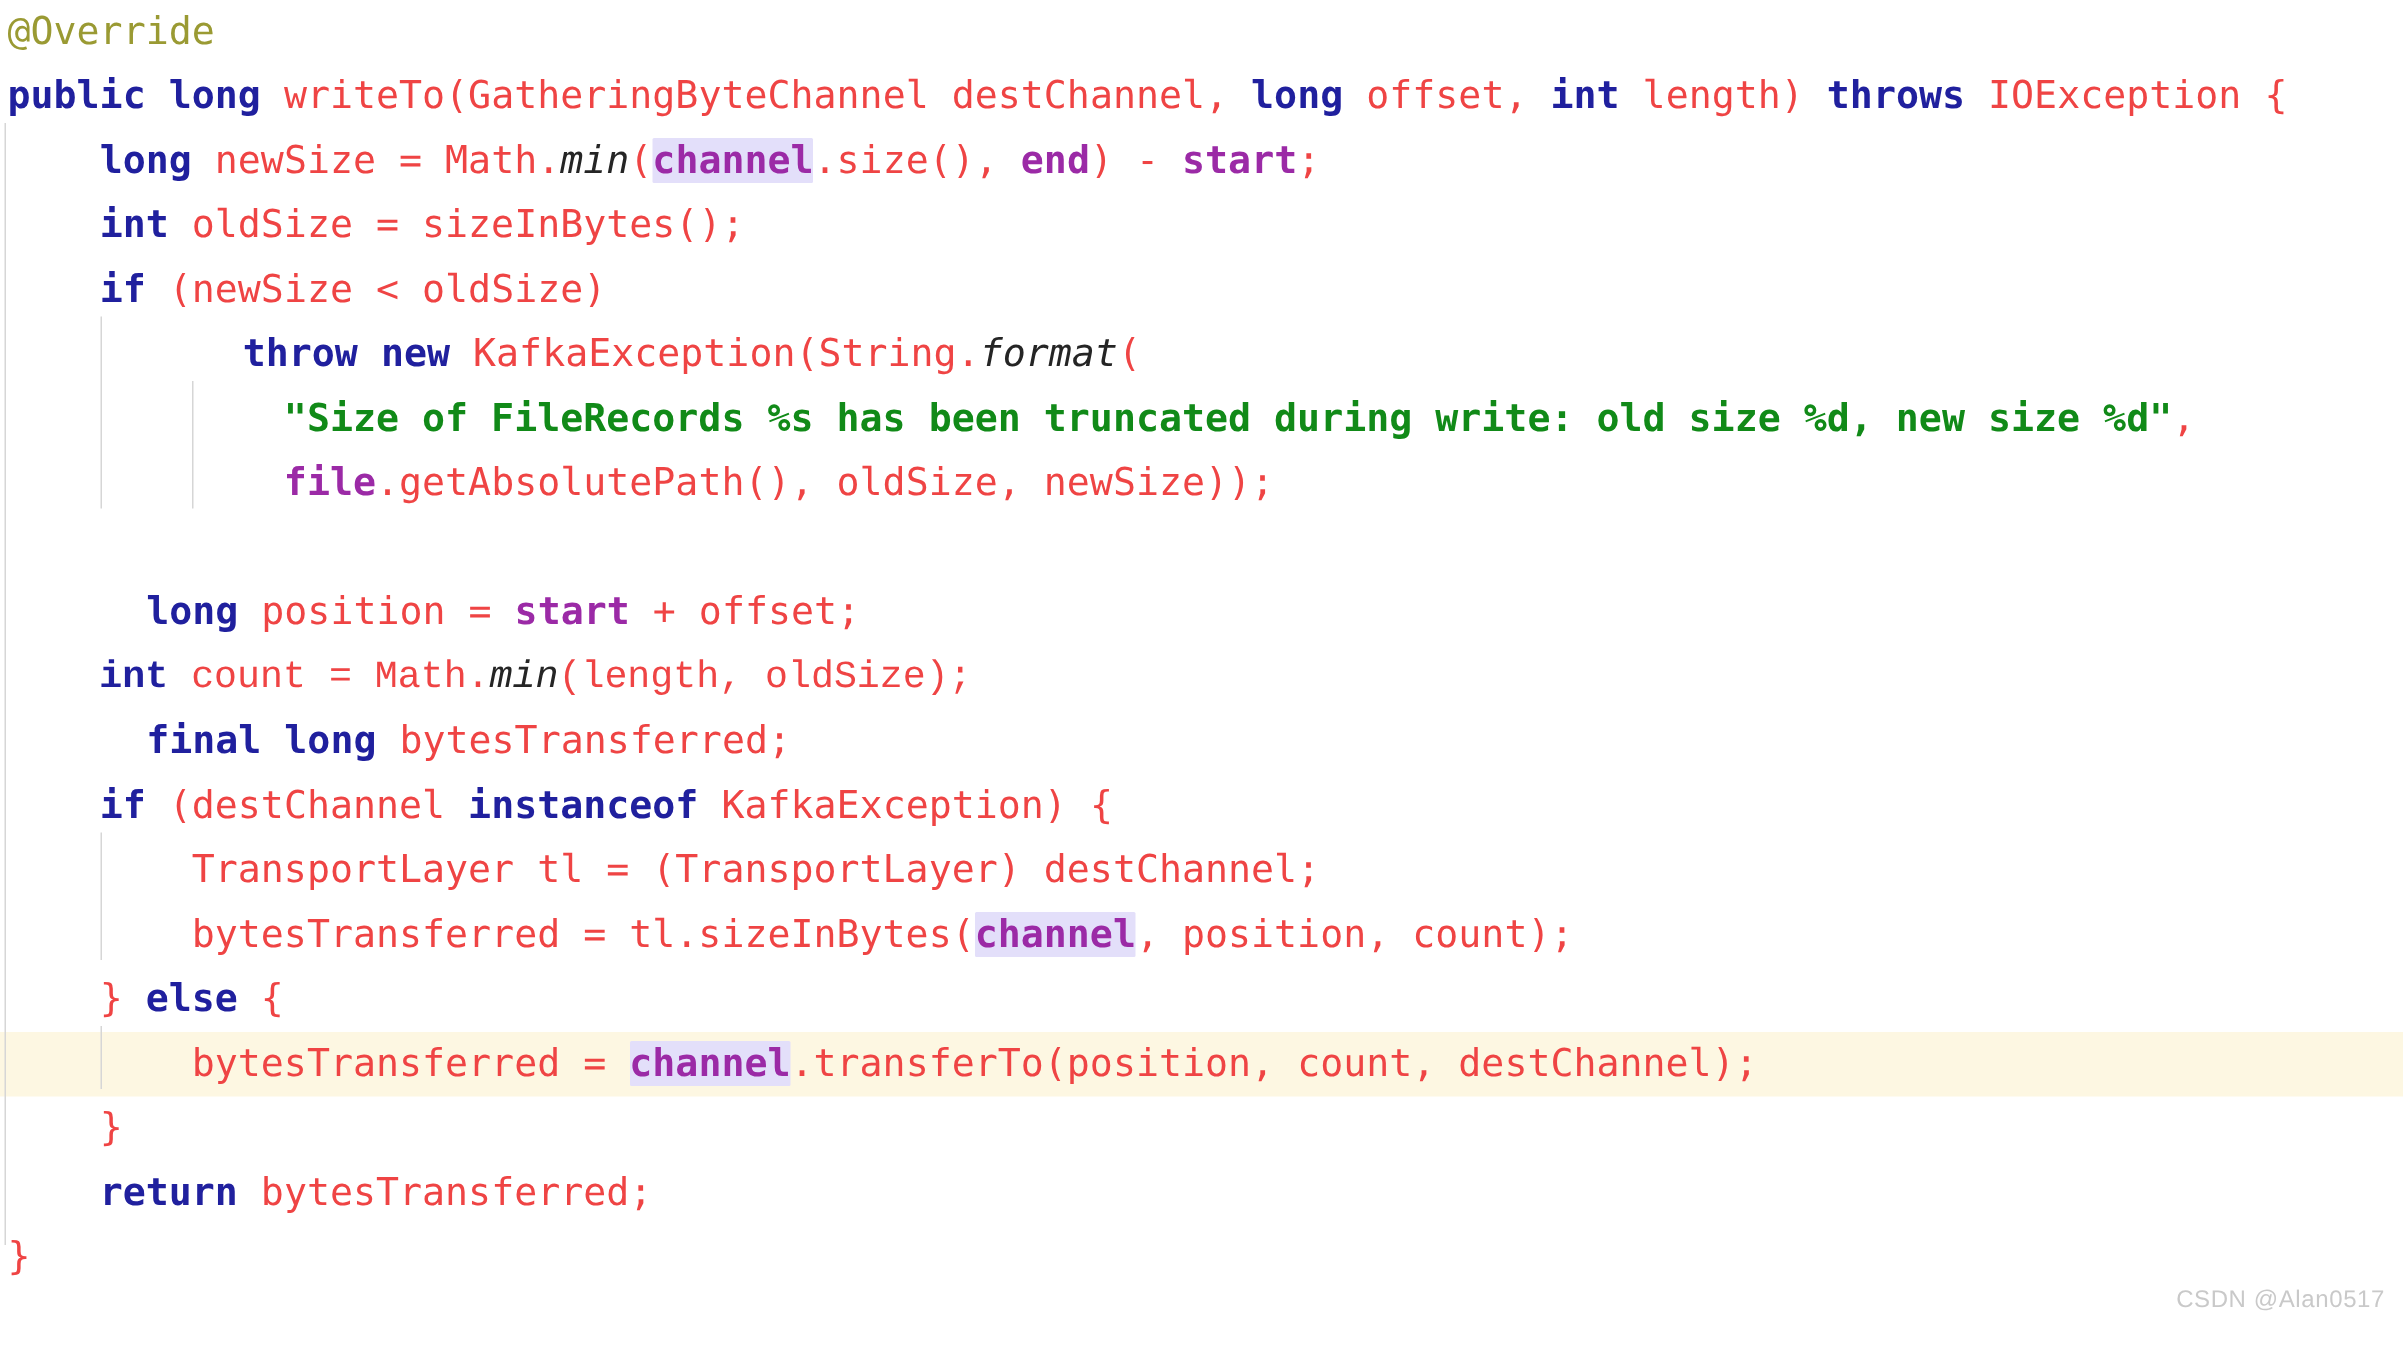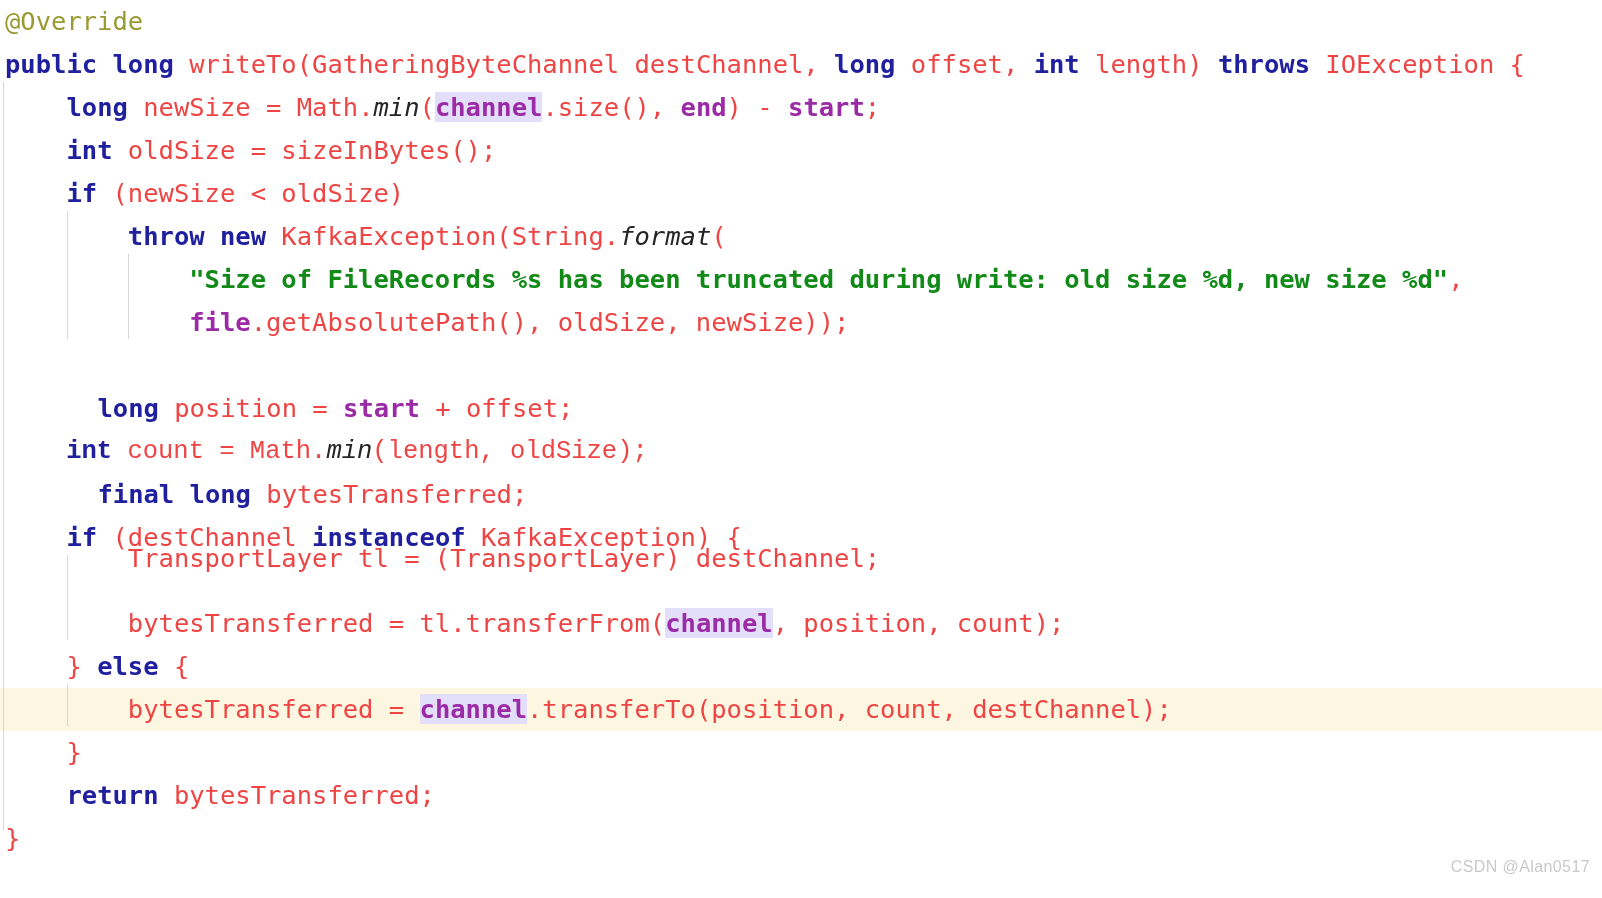--- a/index.html
+++ b/index.html
@@ -80,30 +80,30 @@
 <body>
 
 <div id="editor">
 
   <div class="code-area">
       <div class="line" style="top: 0px;"><span class="txt"><span class="anno">@Override</span></span></div>
       <div class="line" style="top: 43px;"><span class="txt"><span class="kw">public</span><span class="plain"> </span><span class="kw">long</span><span class="plain"> writeTo(GatheringByteChannel destChannel, </span><span class="kw">long</span><span class="plain"> offset, </span><span class="kw">int</span><span class="plain"> length) </span><span class="kw">throws</span><span class="plain"> IOException {</span></span></div>
       <div class="line" style="top: 86px;"><span class="txt"><span class="plain">    </span><span class="kw">long</span><span class="plain"> newSize = Math.</span><span class="static">min</span><span class="plain">(</span><span class="field hl">channel</span><span class="plain">.size(), </span><span class="field">end</span><span class="plain">) - </span><span class="field">start</span><span class="plain">;</span></span></div>
       <div class="line" style="top: 129px;"><span class="txt"><span class="plain">    </span><span class="kw">int</span><span class="plain"> oldSize = sizeInBytes();</span></span></div>
       <div class="line" style="top: 172px;"><span class="txt"><span class="plain">    </span><span class="kw">if</span><span class="plain"> (newSize &lt; oldSize)</span></span></div>
-      <div class="line" style="top: 215px;"><span class="txt"><span class="plain">        </span><span class="kw">throw</span><span class="plain"> </span><span class="kw">new</span><span class="plain"> KafkaException(String.</span><span class="static">format</span><span class="plain">(</span></span></div>
+      <div class="line" style="top: 215px; margin-left: 34px;"><span class="txt"><span class="plain">        </span><span class="kw">throw</span><span class="plain"> </span><span class="kw">new</span><span class="plain"> KafkaException(String.</span><span class="static">format</span><span class="plain">(</span></span></div>
       <div class="line" style="top: 258px;"><span class="txt"><span class="plain">            </span><span class="str">"Size of FileRecords %s has been truncated during write: old size %d, new size %d"</span><span class="plain">,</span></span></div>
       <div class="line" style="top: 301px;"><span class="txt"><span class="plain">            </span><span class="field">file</span><span class="plain">.getAbsolutePath(), oldSize, newSize));</span></span></div>
       <div class="line" style="top: 344px;"><span class="txt"></span></div>
       <div class="line" style="top: 387px; margin-left: 31px;"><span class="txt"><span class="plain">    </span><span class="kw">long</span><span class="plain"> position = </span><span class="field">start</span><span class="plain"> + offset;</span></span></div>
       <div class="line" style="top: 430px; font-family: Liberation Mono, monospace;"><span class="txt"><span class="plain">    </span><span class="kw">int</span><span class="plain"> count = Math.</span><span class="static">min</span><span class="plain">(length, oldSize);</span></span></div>
       <div class="line" style="top: 473px; padding-left: 31px;"><span class="txt"><span class="plain">    </span><span class="kw">final</span><span class="plain"> </span><span class="kw">long</span><span class="plain"> bytesTransferred;</span></span></div>
       <div class="line" style="top: 516px;"><span class="txt"><span class="plain">    </span><span class="kw">if</span><span class="plain"> (destChannel </span><span class="kw">instanceof</span><span class="plain"> KafkaException) {</span></span></div>
-      <div class="line" style="top: 537px;"><span class="txt"><span class="plain">        </span><span class="plain">TransportLayer tl = (TransportLayer) destChannel;</span></span></div>
-      <div class="line" style="top: 602px;"><span class="txt"><span class="plain">        </span><span class="plain">bytesTransferred = tl.transferFrom(</span><span class="field hl">channel</span><span class="plain">, position, count);</span></span></div>
+      <div class="line" style="top: 559px;"><span class="txt"><span class="plain">        </span><span class="plain">TransportLayer tl = (TransportLayer) destChannel;</span></span></div>
+      <div class="line" style="top: 602px;"><span class="txt"><span class="plain">        </span><span class="plain">bytesTransferred = tl.sizeInBytes(</span><span class="field hl">channel</span><span class="plain">, position, count);</span></span></div>
       <div class="line" style="top: 645px;"><span class="txt"><span class="plain">    </span><span class="plain">} </span><span class="kw">else</span><span class="plain"> {</span></span></div>
       <div class="line current" style="top: 688px;"><span class="txt"><span class="plain">        </span><span class="plain">bytesTransferred = </span><span class="field hl">channel</span><span class="plain">.transferTo(position, count, destChannel);</span></span></div>
       <div class="line" style="top: 731px;"><span class="txt"><span class="plain">    </span><span class="plain">}</span></span></div>
       <div class="line" style="top: 774px;"><span class="txt"><span class="plain">    </span><span class="kw">return</span><span class="plain"> bytesTransferred;</span></span></div>
       <div class="line" style="top: 817px;"><span class="txt"><span class="plain">}</span></span></div>
       <div class="guide" style="left: 3px; top: 82px; height: 748px;"></div>
       <div class="guide" style="left: 67px; top: 211px; height: 128px;"></div>
       <div class="guide" style="left: 128px; top: 254px; height: 85px;"></div>
       <div class="guide" style="left: 67px; top: 555px; height: 85px;"></div>
       <div class="guide" style="left: 67px; top: 684px; height: 42px;"></div>

